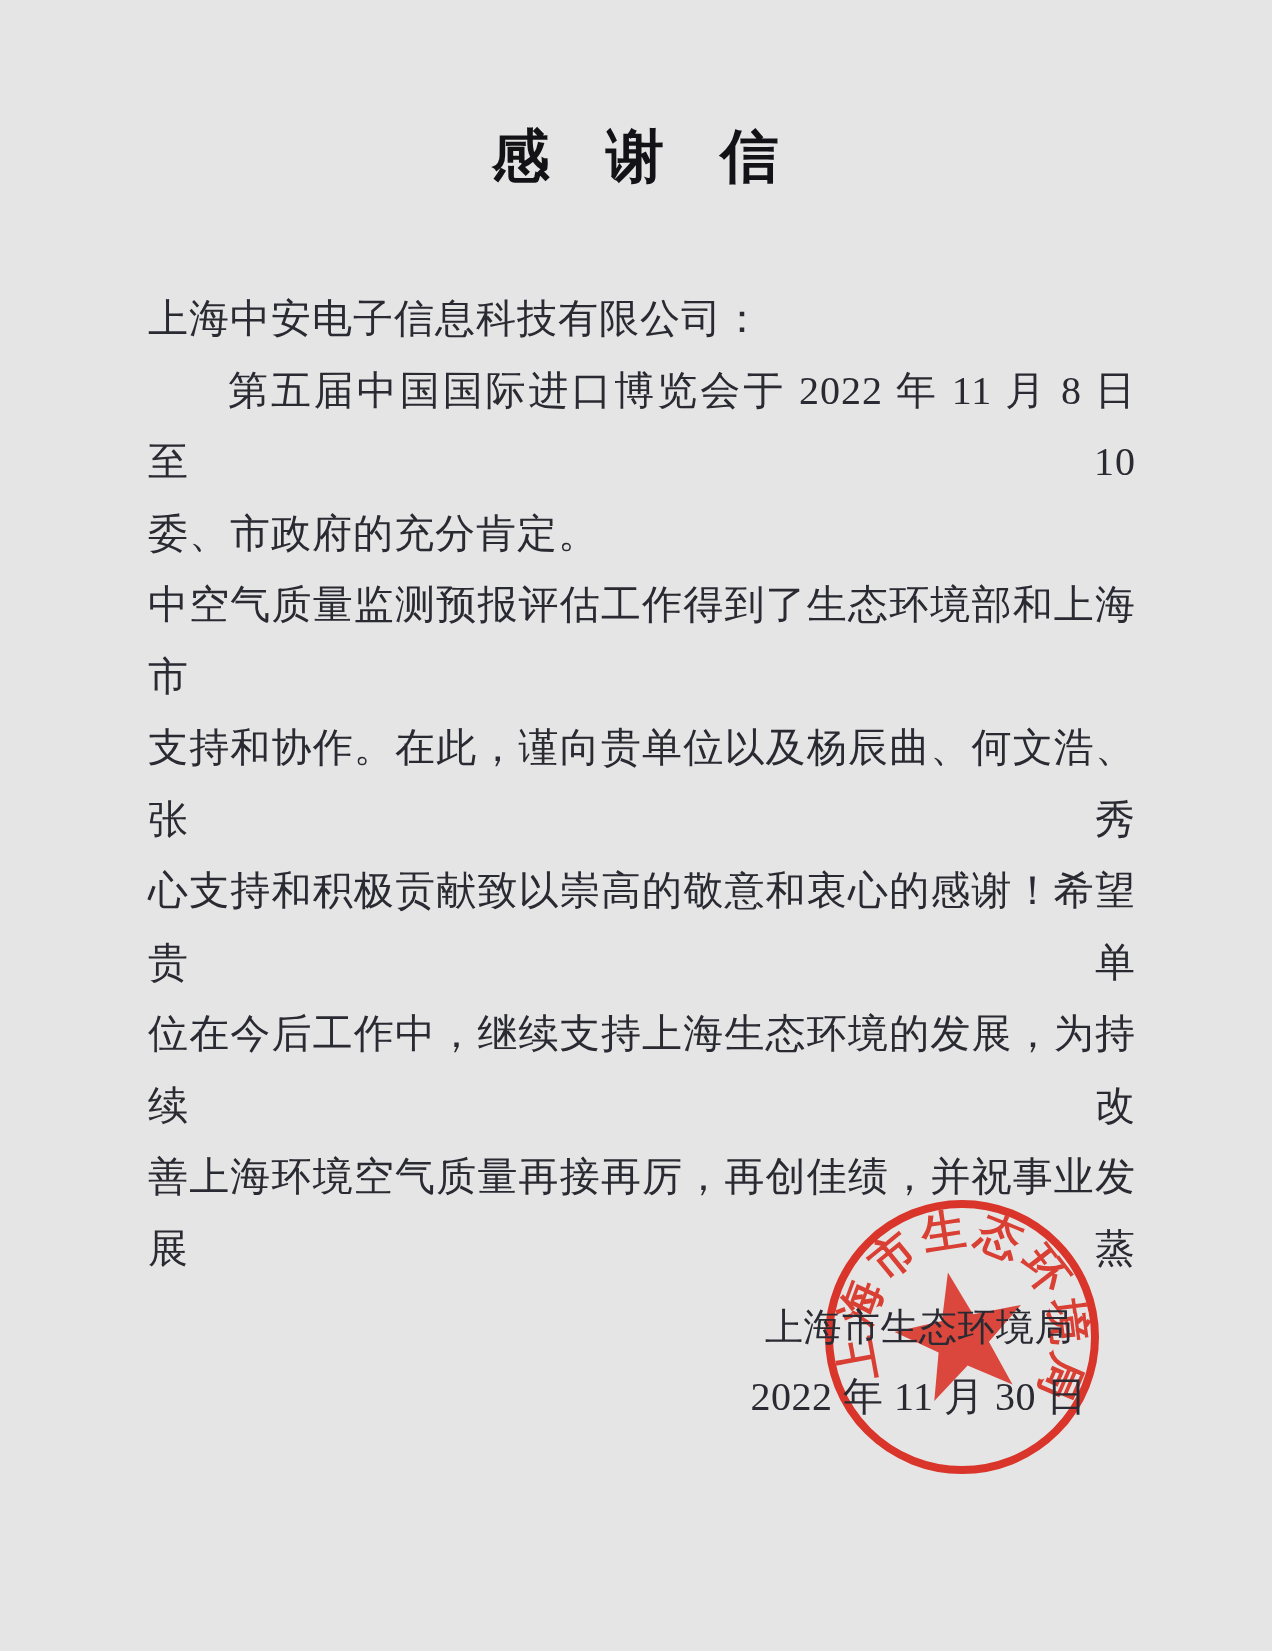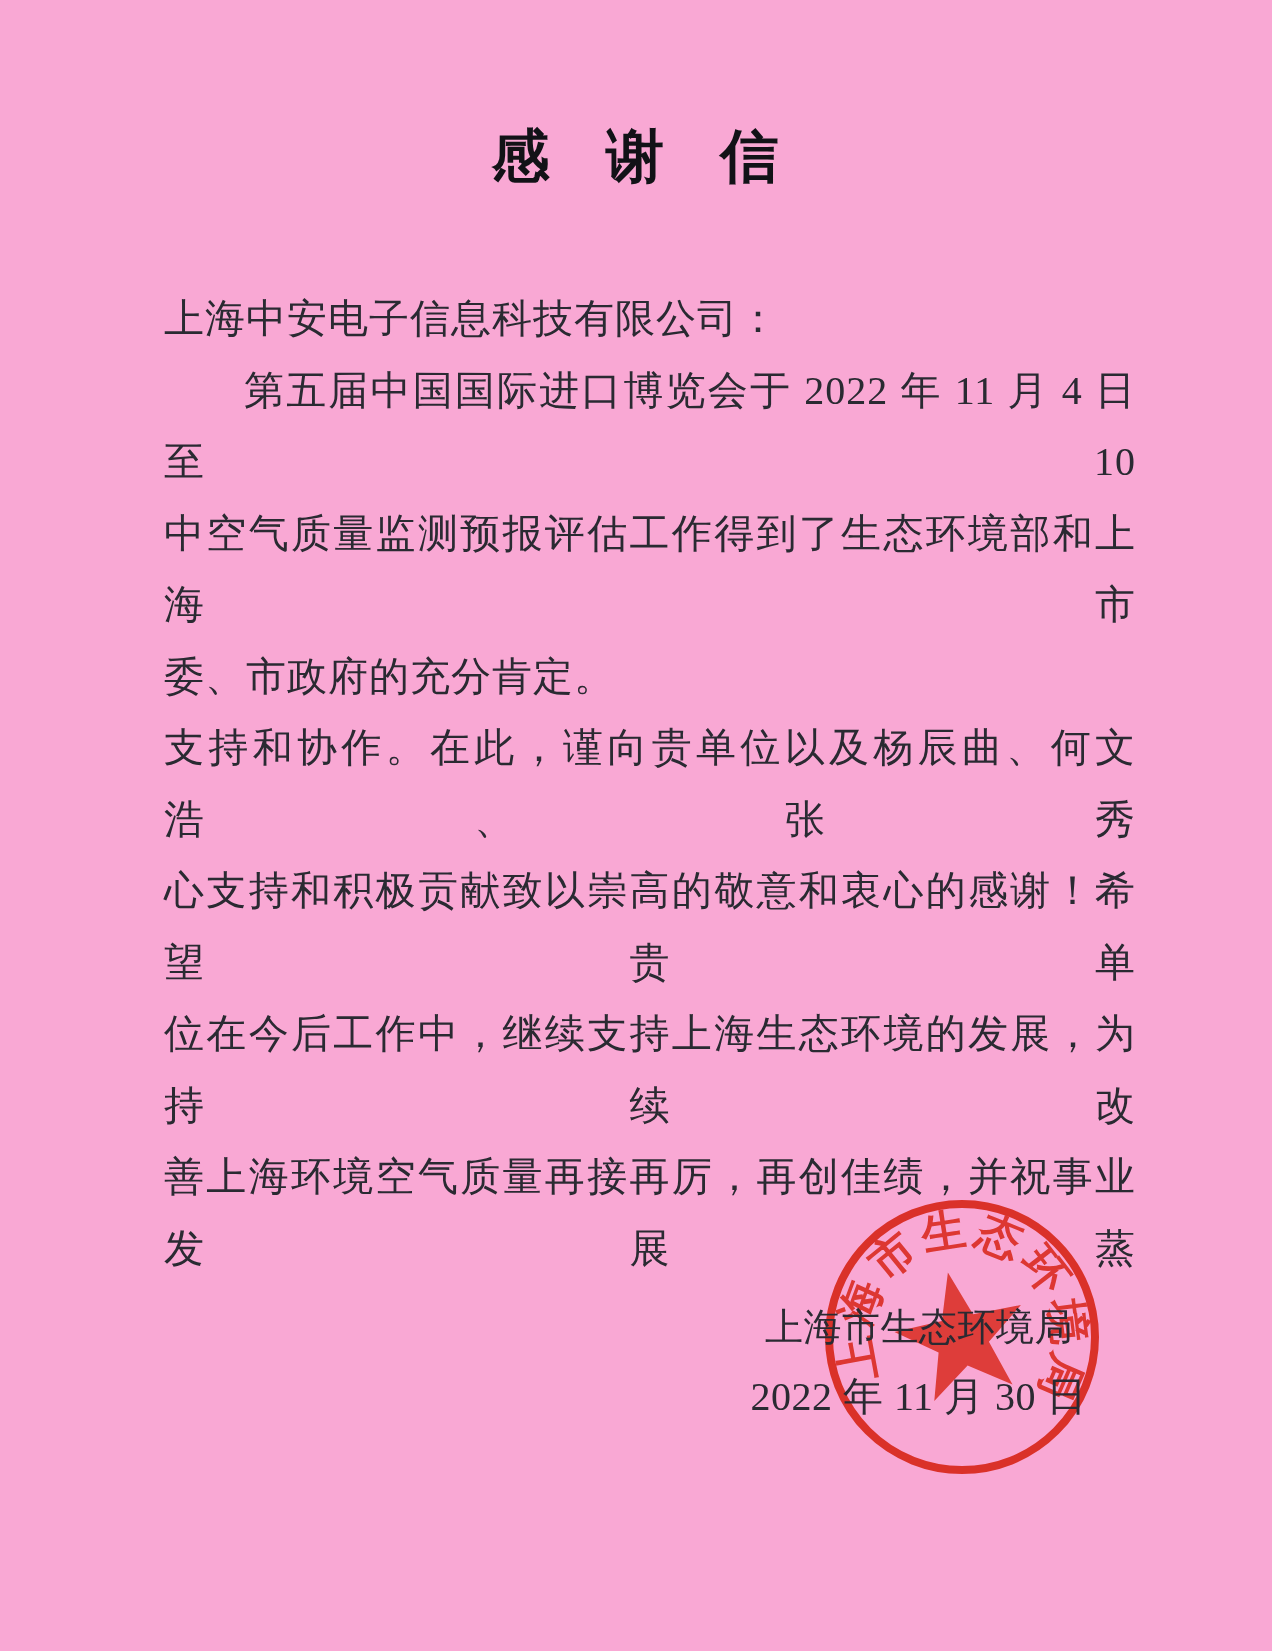--- a/index.html
+++ b/index.html
@@ -1,20 +1,20 @@
 <!DOCTYPE html>
 <html><head>
 <meta charset="utf-8">
 <style>
   html,body { margin:0; padding:0; }
   .page {
     position: relative;
     width: 1272px;
     height: 1651px;
-    background: #f9a8d4;
+    background: #e5e5e5;
     font-family: "Liberation Serif", "DejaVu Serif", serif;
     color: #2a2a32;
     overflow: hidden;
   }
   .title {
     position: absolute;
     top: 118px;
     left: 0;
     width: 100%;
     text-align: center;
@@ -26,21 +26,21 @@
   }
   .body {
     position: absolute;
     left: 148px;
     top: 283px;
     width: 988px;
     font-size: 40px;
     line-height: 71.5px;
     letter-spacing: 1px;
   }
-  .body .line { white-space: nowrap; margin-left: 16px; }
+  .body .line { white-space: nowrap; }
   .body .line.fill {
     white-space: normal;
     text-align: justify;
     text-align-last: justify;
     text-justify: inter-character;
   }
   .body .line.indent { text-indent: 80px; }
   .sign-block {
     position: absolute;
     top: 1292px;
@@ -69,23 +69,23 @@
 </head>
 <body>
 
 <div class="page">
 
   <div class="title">感 谢 信</div>
 
   <div class="body">
     <div class="line">上海中安电子信息科技有限公司：</div>
 
-  <div class="line indent fill">第五届中国国际进口博览会于 2022 年 11 月 4 日至 10</div>
+  <div class="line indent fill">第五届中国国际进口博览会于 2022 年 11 月 8 日至 10</div>
+      <div class="line">委、市政府的充分肯定。</div>
       <div class="line fill">中空气质量监测预报评估工作得到了生态环境部和上海市</div>
-      <div class="line">委、市政府的充分肯定。</div>
       <div class="line fill">支持和协作。在此，谨向贵单位以及杨辰曲、何文浩、张秀</div>
       <div class="line fill">心支持和积极贡献致以崇高的敬意和衷心的感谢！希望贵单</div>
       <div class="line fill">位在今后工作中，继续支持上海生态环境的发展，为持续改</div>
       <div class="line fill">善上海环境空气质量再接再厉，再创佳绩，并祝事业发展蒸</div>
     </div>
 
   <svg class="seal" viewBox="0 0 290 290" xmlns="http://www.w3.org/2000/svg">
     <circle cx="145" cy="145" r="133" fill="none" stroke="#d8271b" stroke-width="8"></circle>
     <polygon fill="#d8271b" opacity="0.9" points="130.9,80.5 156.0,122.3 203.9,113.0 171.9,149.8 195.5,192.5 150.6,173.4 117.3,209.1 121.6,160.5 77.4,139.9 124.9,128.9"></polygon>
     <defs>

